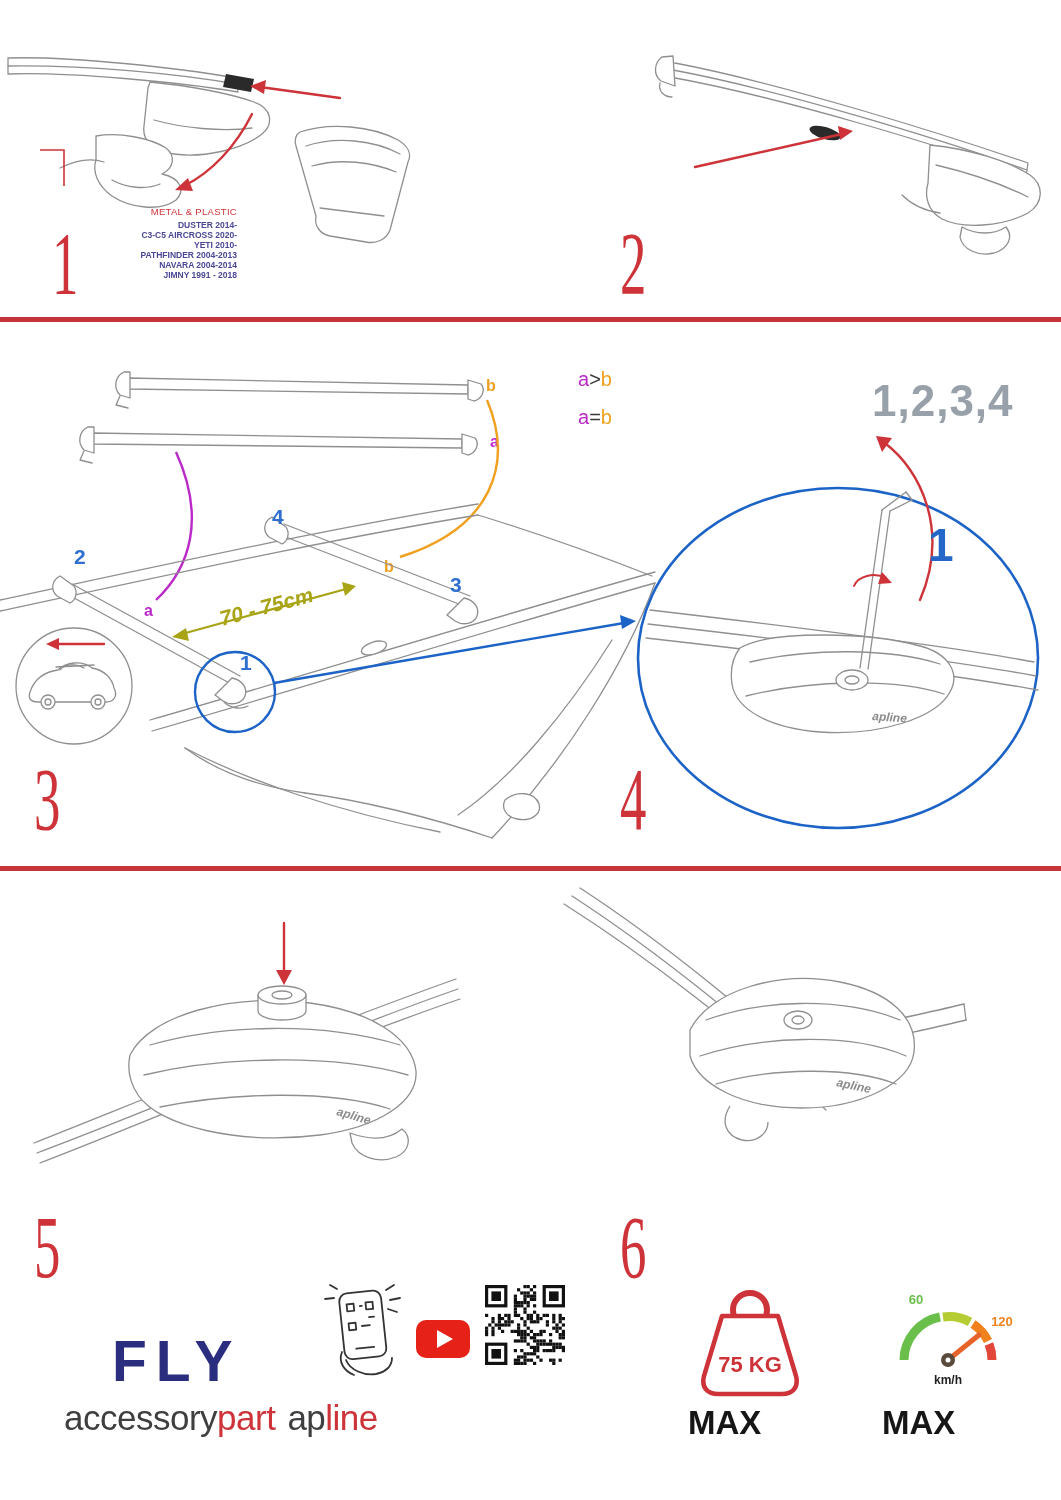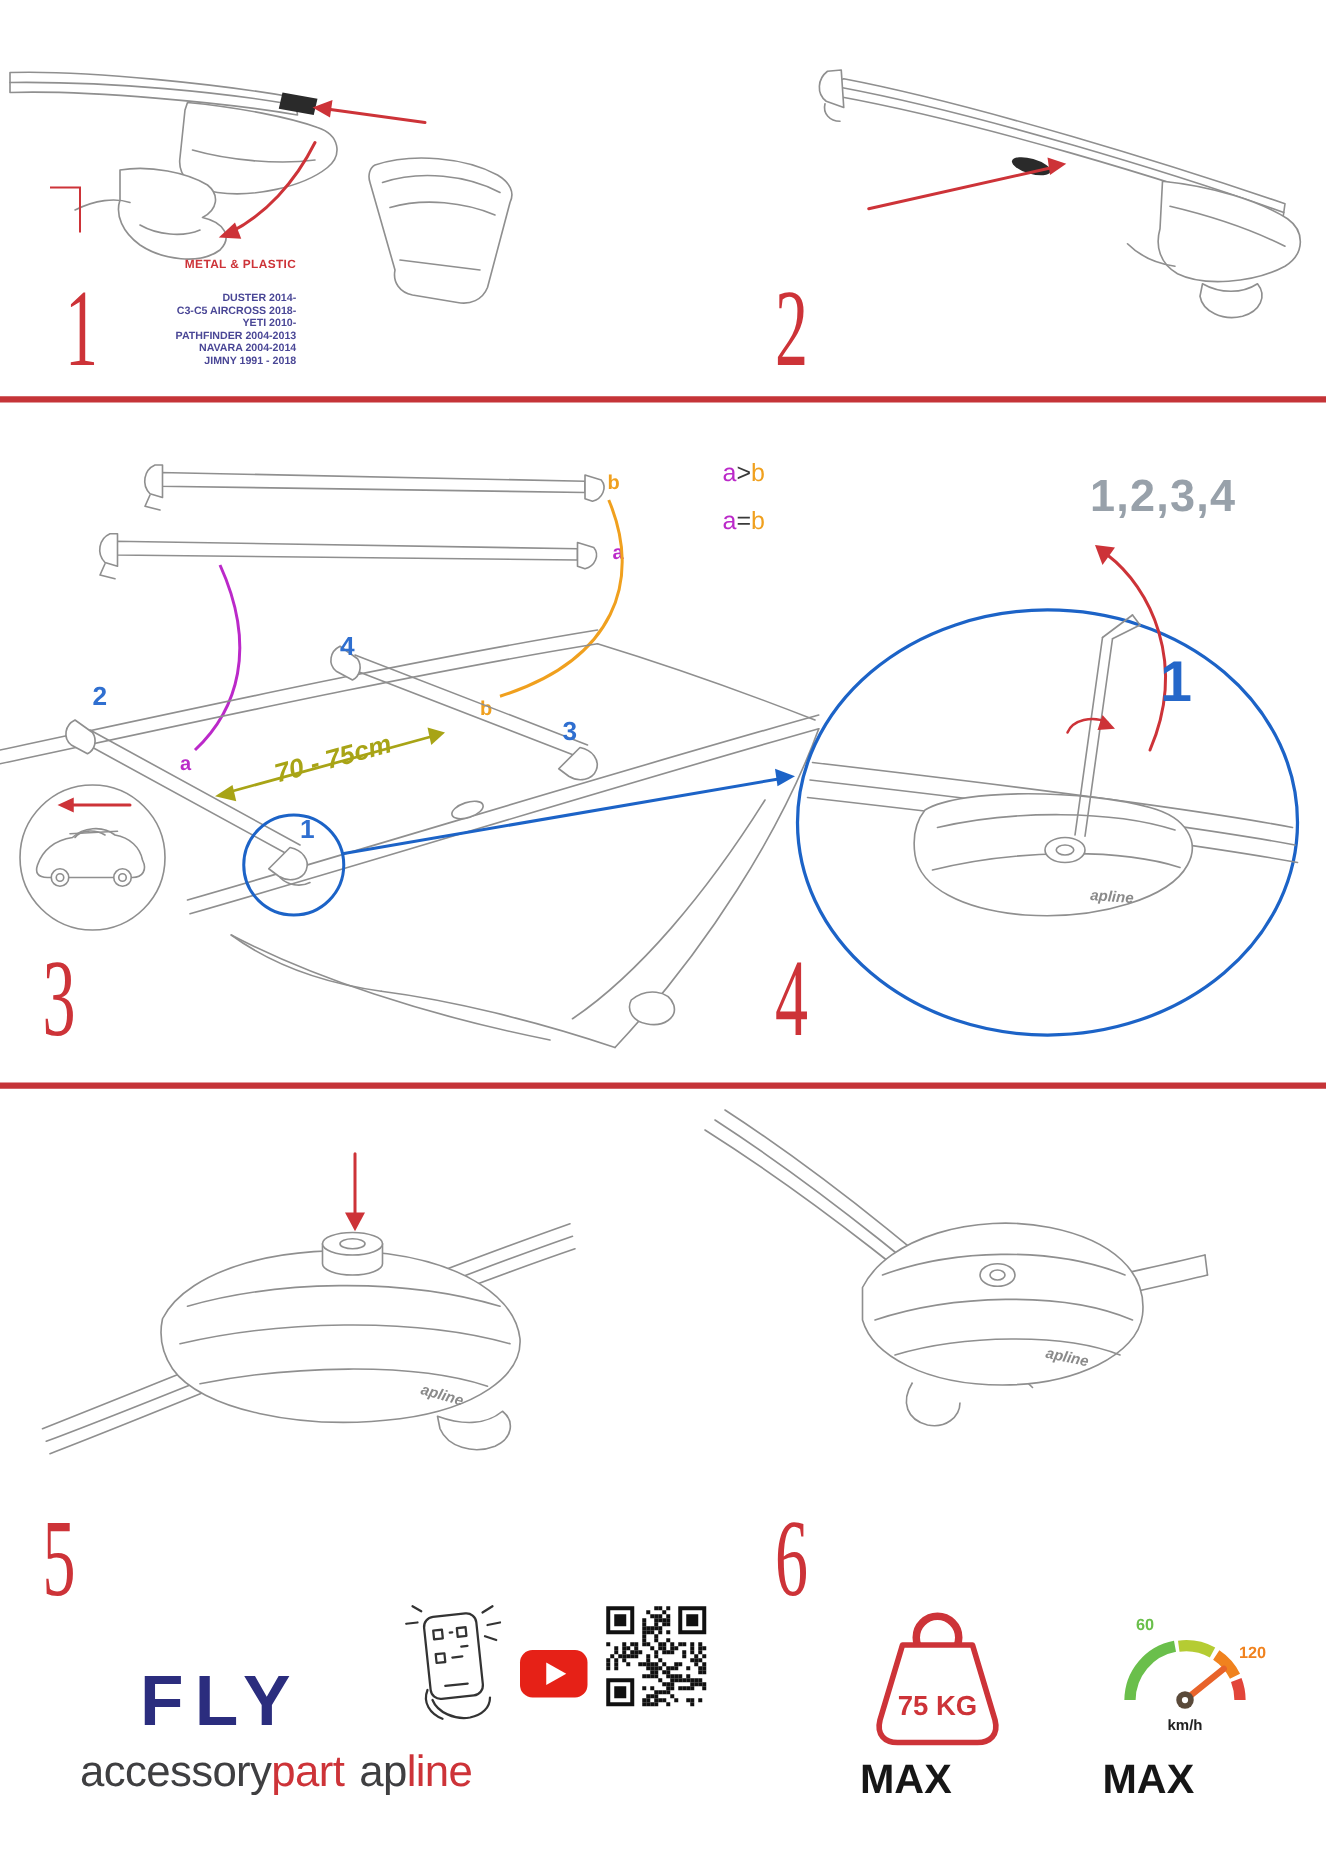--- a/index.html
+++ b/index.html
@@ -24,25 +24,25 @@
   .t-magenta{fill:#bb29c9;font-weight:700;font-size:16px}
   .t-olive{fill:#a8a416;font-weight:700;font-style:italic;font-size:21px}
   .t-blue{fill:#2f6fd0;font-weight:700;font-size:21px}
   .t-brand{fill:#8a8a8a;font-weight:700;font-style:italic;font-size:12px}
   .t-weight{fill:#cd3338;font-weight:700;font-size:22px}
   .t-glow{fill:#6abf4b;font-weight:700;font-size:13px}
   .t-ghigh{fill:#f0821e;font-weight:700;font-size:13px}
   .t-kmh{fill:#222;font-weight:700;font-size:12px}
   
   .s1-text{position:absolute;left:95px;top:206px;width:142px;text-align:right}
-  .s1-material{color:#cd3338;font-weight:700;font-size:9.5px;letter-spacing:.3px;margin-bottom:16px}
+  .s1-material{color:#cd3338;font-weight:400;font-size:9.5px;letter-spacing:.3px;margin-bottom:3px}
   .s1-model{color:#4a4796;font-size:8.5px;line-height:10px;font-weight:700}
   .legend{position:absolute;left:578px;top:360px;font-size:20px;font-weight:400;line-height:38px}
   .lg-a{color:#bb29c9}.lg-op{color:#3a3a3a}.lg-b{color:#f0a01e}
-  .seq{position:absolute;left:872px;top:376px;font-size:36px;font-weight:700;color:#98a1aa;letter-spacing:1px}
+  .seq{position:absolute;left:872px;top:376px;font-size:44px;font-weight:700;color:#98a1aa;letter-spacing:1px}
   .seq-one{position:absolute;left:928px;top:518px;font-size:46px;font-weight:700;color:#2567c9}
   .fly{position:absolute;left:112px;top:1328px;font-size:57px;font-weight:700;color:#2b2d7e;letter-spacing:9px}
   .brandline{position:absolute;left:64px;top:1398px;font-size:35px;font-weight:400;letter-spacing:-.5px}
   .b-dark{color:#3f3f41}.b-red{color:#cd3338}
   .b-sp{display:inline-block;width:12px}
   .max{position:absolute;text-align:left;font-size:33px;font-weight:700;color:#161616}
 </style>
 </head>
 <body>
 
@@ -79,21 +79,21 @@
       <path class="rd" d="M340,68 L260,57"></path>
       <polygon class="rdf" points="250,56 266,50 264,64"></polygon>
       <path class="rd" d="M252,84 C236,116 212,142 184,156"></path>
       <polygon class="rdf" points="175,160 188,148 193,161"></polygon>
       <path class="rd-thin" style="fill:none;stroke:#cd3338;stroke-width:1.6" d="M40,120 h24 v36"></path>
     </g>
   </svg>
   <div class="s1-text">
     <div class="s1-material">METAL &amp; PLASTIC</div>
     <div class="s1-model">DUSTER 2014-</div>
-    <div class="s1-model">C3-C5 AIRCROSS 2018-</div>
+    <div class="s1-model">C3-C5 AIRCROSS 2020-</div>
     <div class="s1-model">YETI 2010-</div>
     <div class="s1-model">PATHFINDER 2004-2013</div>
     <div class="s1-model">NAVARA 2004-2014</div>
     <div class="s1-model">JIMNY 1991 - 2018</div>
   </div>
 
   <svg class="abs" style="left:640px;top:45px" width="421" height="235" viewBox="0 0 421 235">
     <g>
       <path class="lnf" d="M35,18 C140,38 300,88 388,118 L386,132 C300,100 140,52 30,32 C26,26 29,20 35,18 Z"></path>
       <path class="ln" d="M33,25 C140,45 300,94 387,125"></path>

